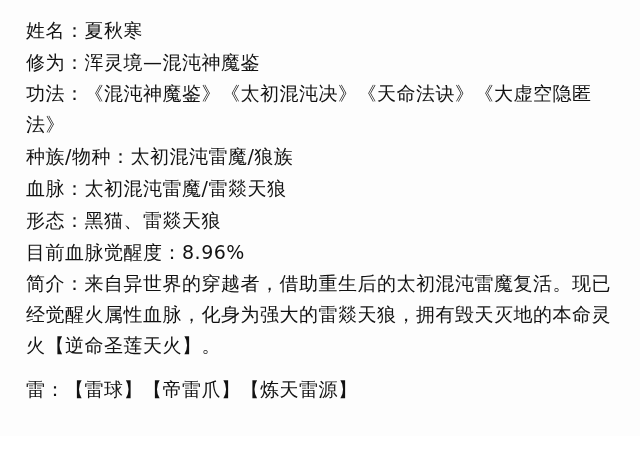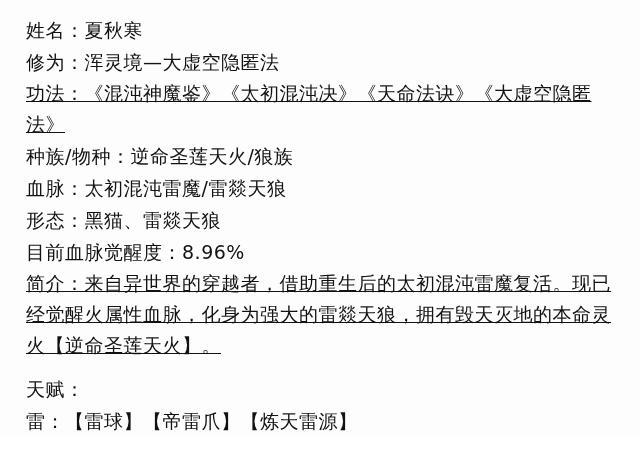--- a/index.html
+++ b/index.html
@@ -24,43 +24,41 @@
   .line {
     color: #121212;
     font-size: 19px;
     line-height: 32px;
     letter-spacing: 0.5px;
     white-space: pre-wrap;
     word-break: break-all;
   }
   .line.wrap {
     line-height: 31px;
-    text-decoration: underline;
   }
   .spacer {
     height: 12px;
   }
   
   #sheet::after {
     content: "";
     position: absolute;
     left: 0; top: 0; right: 0; bottom: 0;
     pointer-events: none;
     box-shadow: inset 0 0 0 1px rgba(255,255,255,0);
   }
 </style>
 </head>
 <body>
 
 <div id="sheet">
   <div class="line">姓名：夏秋寒</div>
-  <div class="line">修为：浑灵境—大虚空隐匿法</div>
+  <div class="line">修为：浑灵境—混沌神魔鉴</div>
   <div class="line wrap">功法：《混沌神魔鉴》《太初混沌决》《天命法诀》《大虚空隐匿法》</div>
-  <div class="line">种族/物种：逆命圣莲天火/狼族</div>
+  <div class="line">种族/物种：太初混沌雷魔/狼族</div>
   <div class="line">血脉：太初混沌雷魔/雷燚天狼</div>
   <div class="line">形态：黑猫、雷燚天狼</div>
   <div class="line">目前血脉觉醒度：8.96%</div>
   <div class="line wrap">简介：来自异世界的穿越者，借助重生后的太初混沌雷魔复活。现已经觉醒火属性血脉，化身为强大的雷燚天狼，拥有毁天灭地的本命灵火【逆命圣莲天火】。</div>
   <div class="spacer"></div>
-  <div class="line">天赋：</div>
   <div class="line">雷：【雷球】【帝雷爪】【炼天雷源】</div>
 
 </div>
 
 </body></html>

